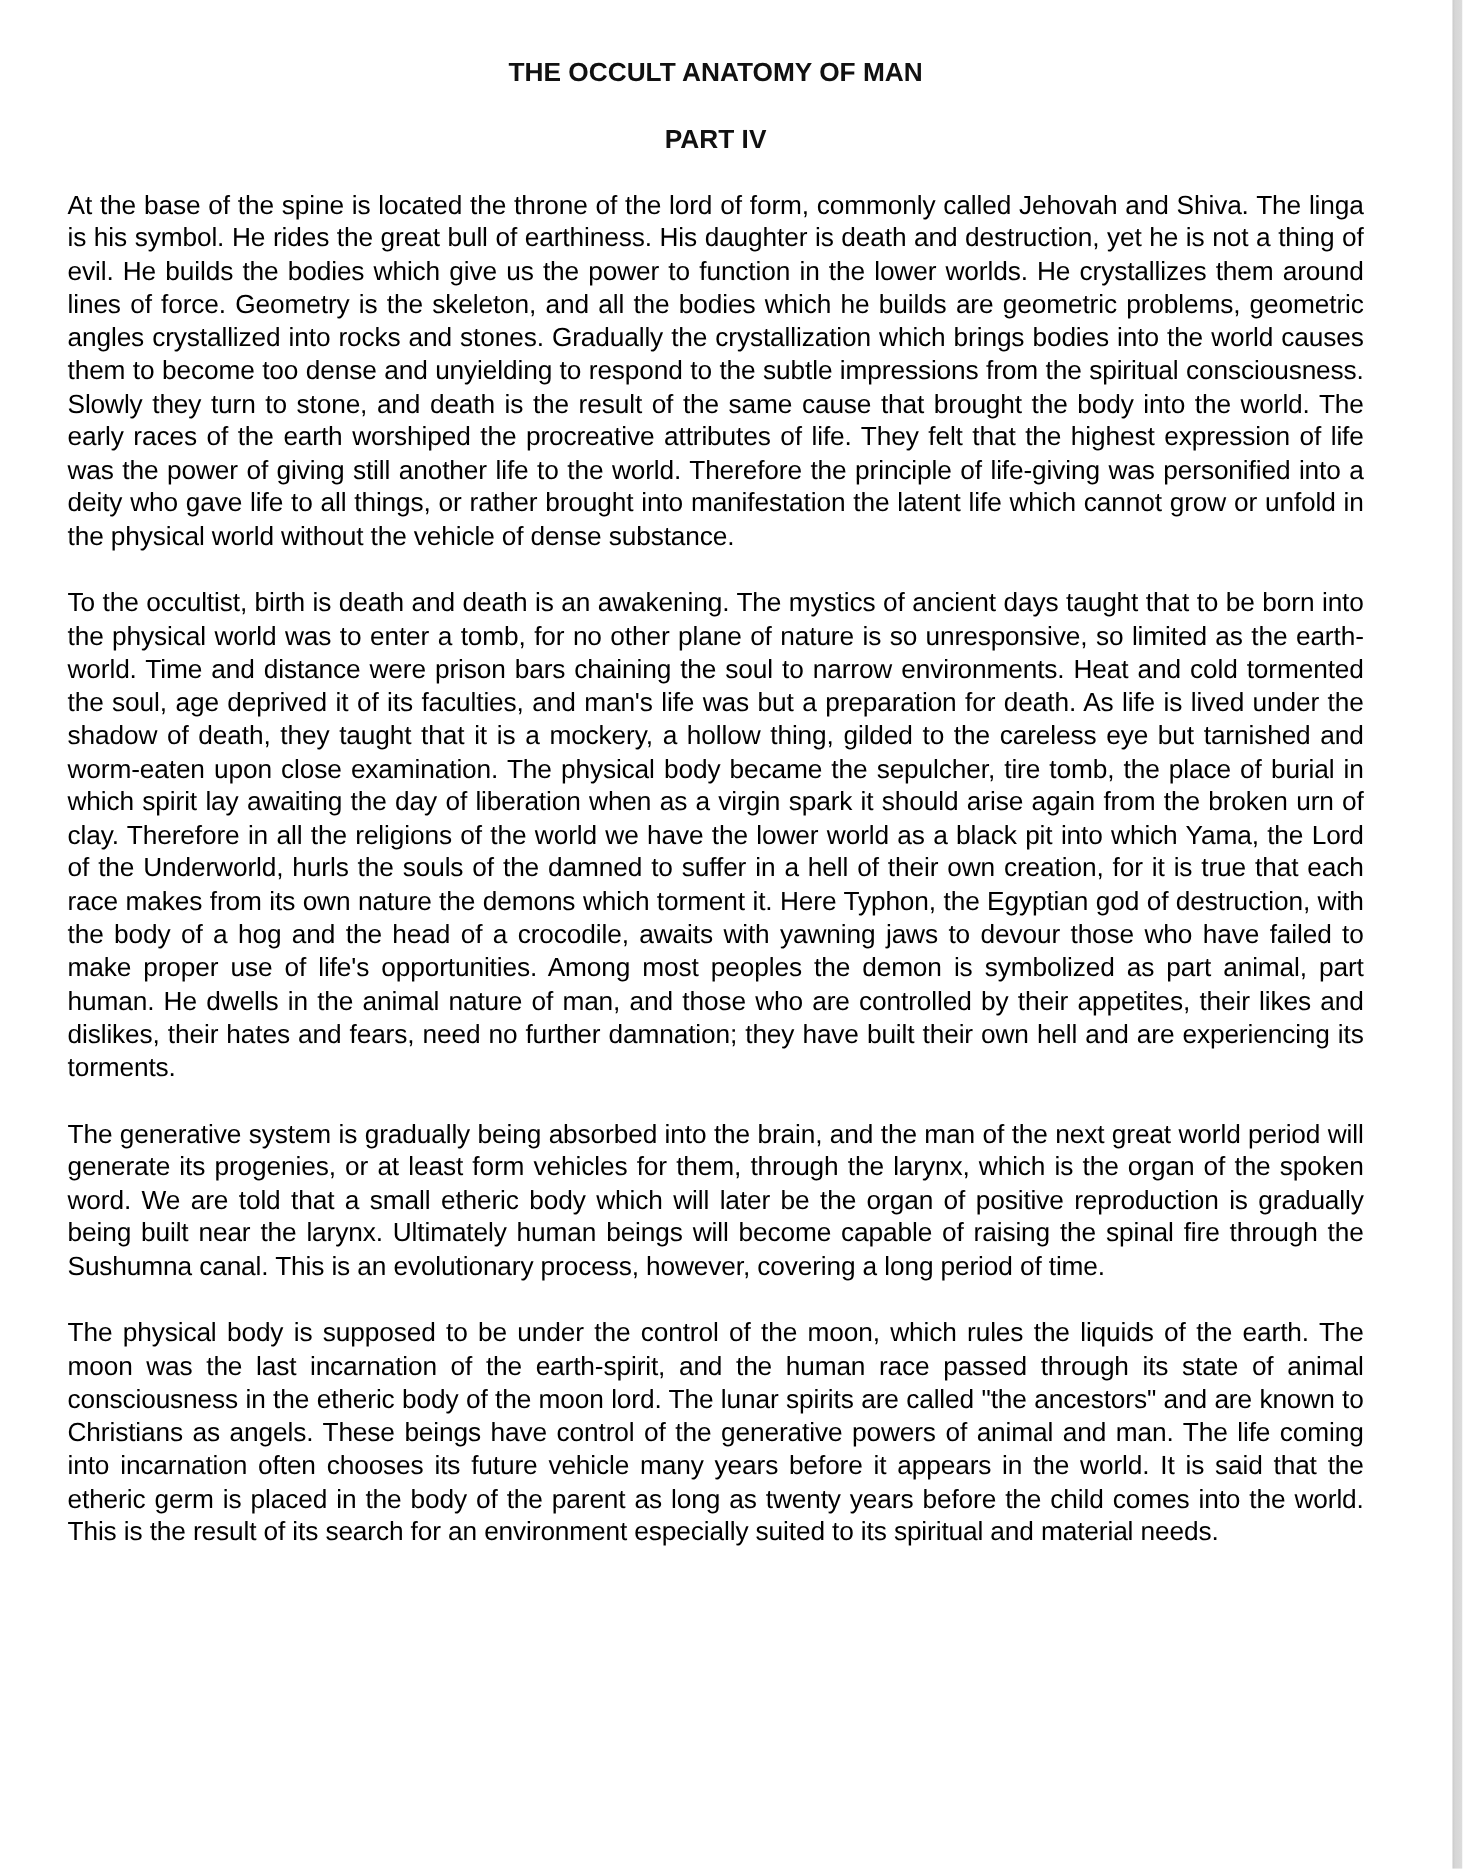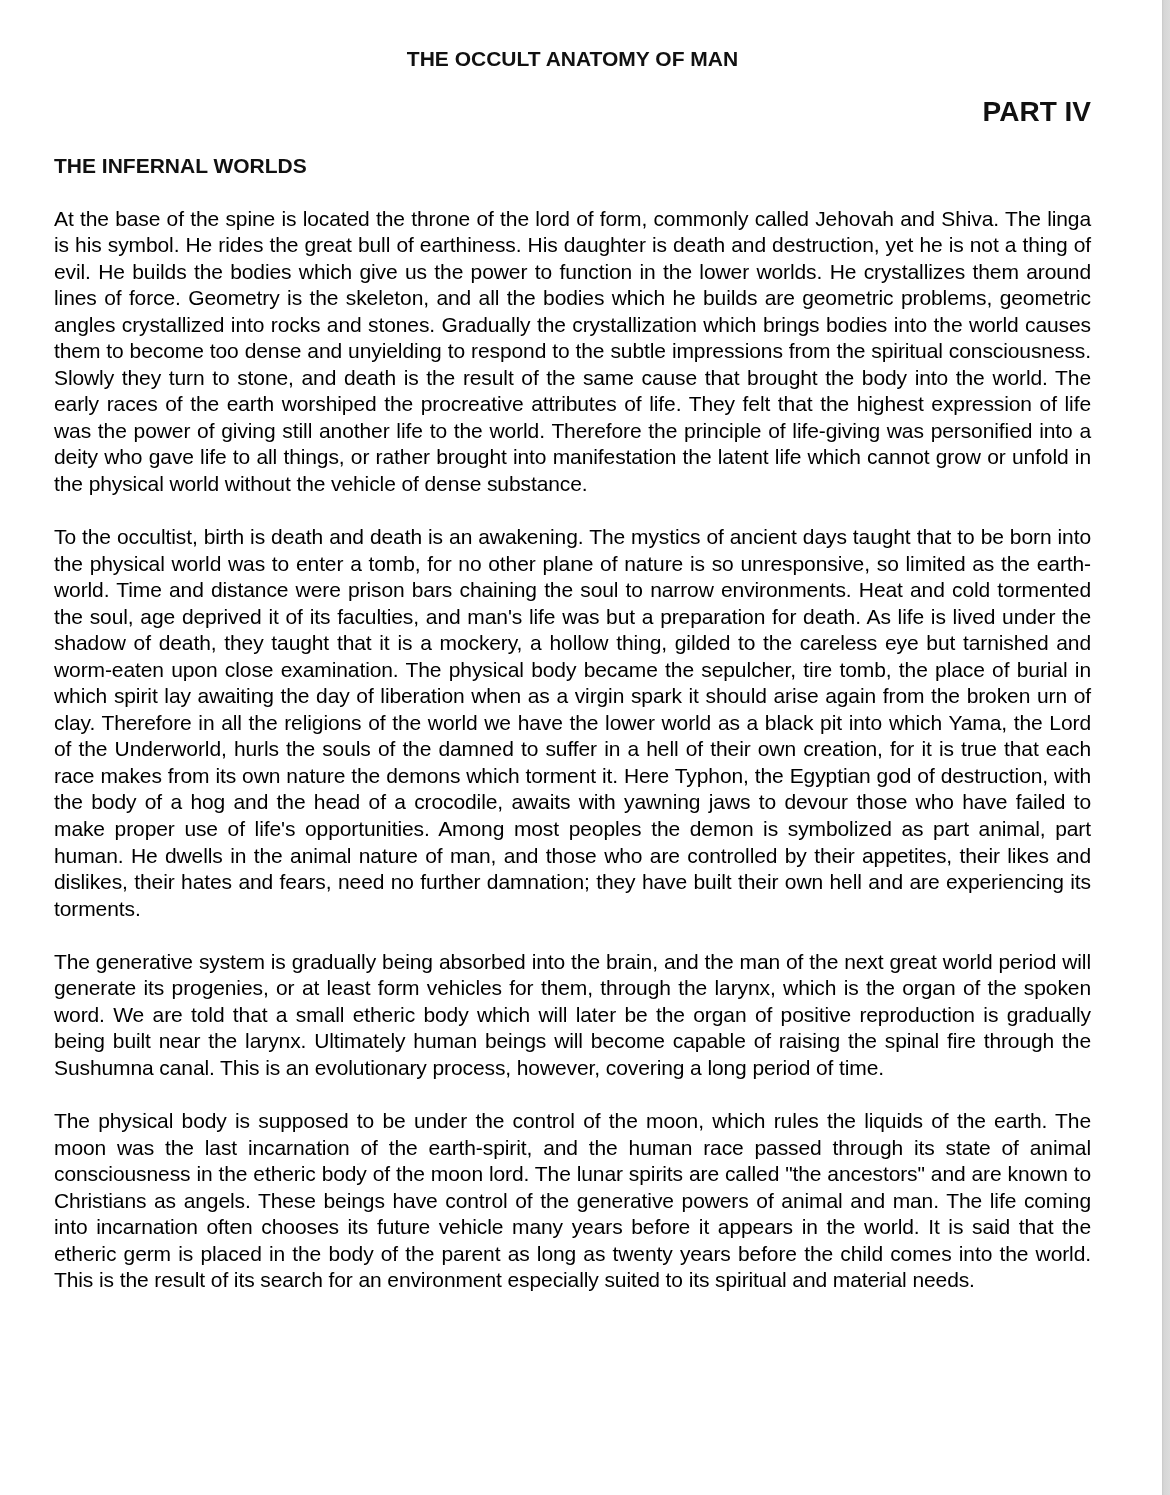--- a/index.html
+++ b/index.html
@@ -41,23 +41,23 @@
       margin: 0;
       text-align: center;
       font-weight: bold;
       font-size: 21px;
       line-height: 26px;
       letter-spacing: 0px;
       color: #111;
     }
     .part-title {
       margin: 27px 0 0 0;
-      text-align: right;
+      text-align: center;
       font-weight: bold;
-      font-size: 28px;
+      font-size: 21px;
       line-height: 26px;
       color: #111;
     }
     .section-title {
       margin: 28px 0 0 0;
       text-align: left;
       font-weight: bold;
       font-size: 21px;
       line-height: 26px;
       color: #111;
@@ -72,20 +72,19 @@
       word-spacing: 0px;
     }
   </style>
 </head>
 <body>
 
 <div class="page">
   <div class="content">
     <h1 class="doc-title">THE OCCULT ANATOMY OF MAN</h1>
     <h2 class="part-title">PART IV</h2>
-    <h3 class="section-title">THE INFERNAL WORLDS</h3>
     <p class="para">At the base of the spine is located the throne of the lord of form, commonly called Jehovah and Shiva. The linga is his symbol. He rides the great bull of earthiness. His daughter is death and destruction, yet he is not a thing of evil. He builds the bodies which give us the power to function in the lower worlds. He crystallizes them around lines of force. Geometry is the skeleton, and all the bodies which he builds are geometric problems, geometric angles crystallized into rocks and stones. Gradually the crystallization which brings bodies into the world causes them to become too dense and unyielding to respond to the subtle impressions from the spiritual consciousness. Slowly they turn to stone, and death is the result of the same cause that brought the body into the world. The early races of the earth worshiped the procreative attributes of life. They felt that the highest expression of life was the power of giving still another life to the world. Therefore the principle of life-giving was personified into a deity who gave life to all things, or rather brought into manifestation the latent life which cannot grow or unfold in the physical world without the vehicle of dense substance.</p>
     <p class="para">To the occultist, birth is death and death is an awakening. The mystics of ancient days taught that to be born into the physical world was to enter a tomb, for no other plane of nature is so unresponsive, so limited as the earth- world. Time and distance were prison bars chaining the soul to narrow environments. Heat and cold tormented the soul, age deprived it of its faculties, and man's life was but a preparation for death. As life is lived under the shadow of death, they taught that it is a mockery, a hollow thing, gilded to the careless eye but tarnished and worm-eaten upon close examination. The physical body became the sepulcher, tire tomb, the place of burial in which spirit lay awaiting the day of liberation when as a virgin spark it should arise again from the broken urn of clay. Therefore in all the religions of the world we have the lower world as a black pit into which Yama, the Lord of the Underworld, hurls the souls of the damned to suffer in a hell of their own creation, for it is true that each race makes from its own nature the demons which torment it. Here Typhon, the Egyptian god of destruction, with the body of a hog and the head of a crocodile, awaits with yawning jaws to devour those who have failed to make proper use of life's opportunities. Among most peoples the demon is symbolized as part animal, part human. He dwells in the animal nature of man, and those who are controlled by their appetites, their likes and dislikes, their hates and fears, need no further damnation; they have built their own hell and are experiencing its torments.</p>
     <p class="para">The generative system is gradually being absorbed into the brain, and the man of the next great world period will generate its progenies, or at least form vehicles for them, through the larynx, which is the organ of the spoken word. We are told that a small etheric body which will later be the organ of positive reproduction is gradually being built near the larynx. Ultimately human beings will become capable of raising the spinal fire through the Sushumna canal. This is an evolutionary process, however, covering a long period of time.</p>
     <p class="para">The physical body is supposed to be under the control of the moon, which rules the liquids of the earth. The moon was the last incarnation of the earth-spirit, and the human race passed through its state of animal consciousness in the etheric body of the moon lord. The lunar spirits are called "the ancestors" and are known to Christians as angels. These beings have control of the generative powers of animal and man. The life coming into incarnation often chooses its future vehicle many years before it appears in the world. It is said that the etheric germ is placed in the body of the parent as long as twenty years before the child comes into the world. This is the result of its search for an environment especially suited to its spiritual and material needs.</p>
   </div>
 </div>
 <div class="edge"></div>
 
 </body></html>

